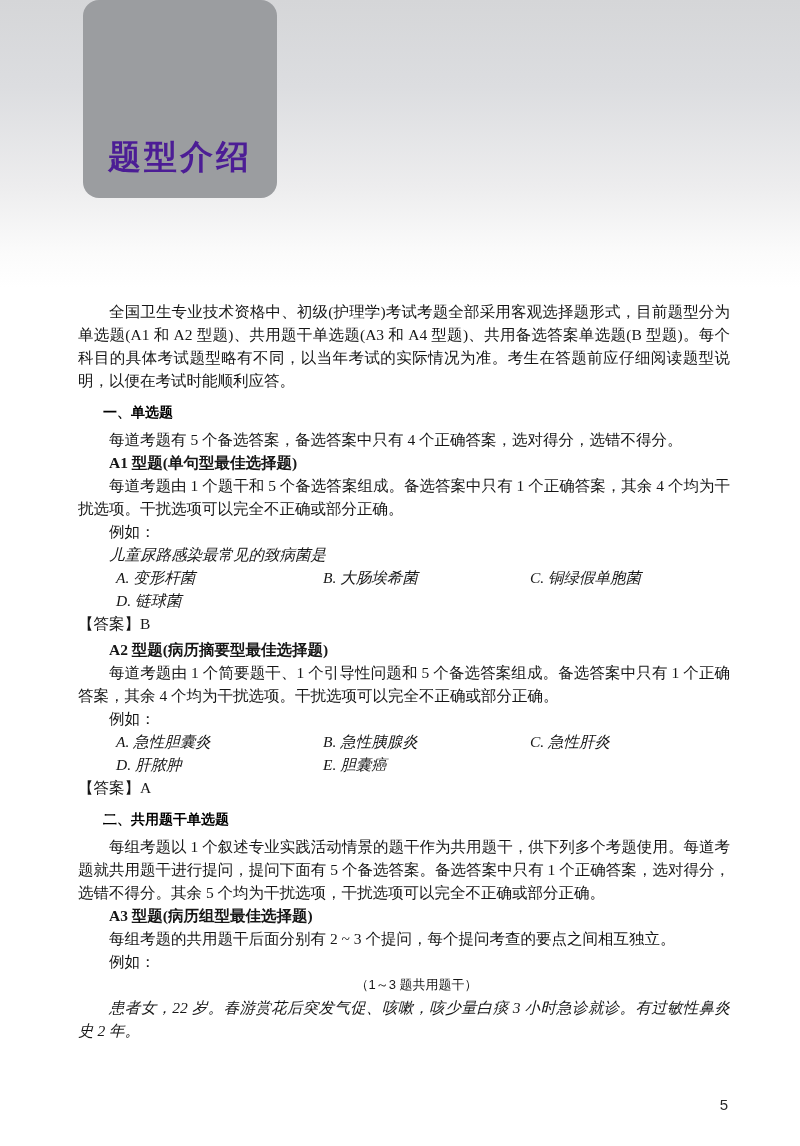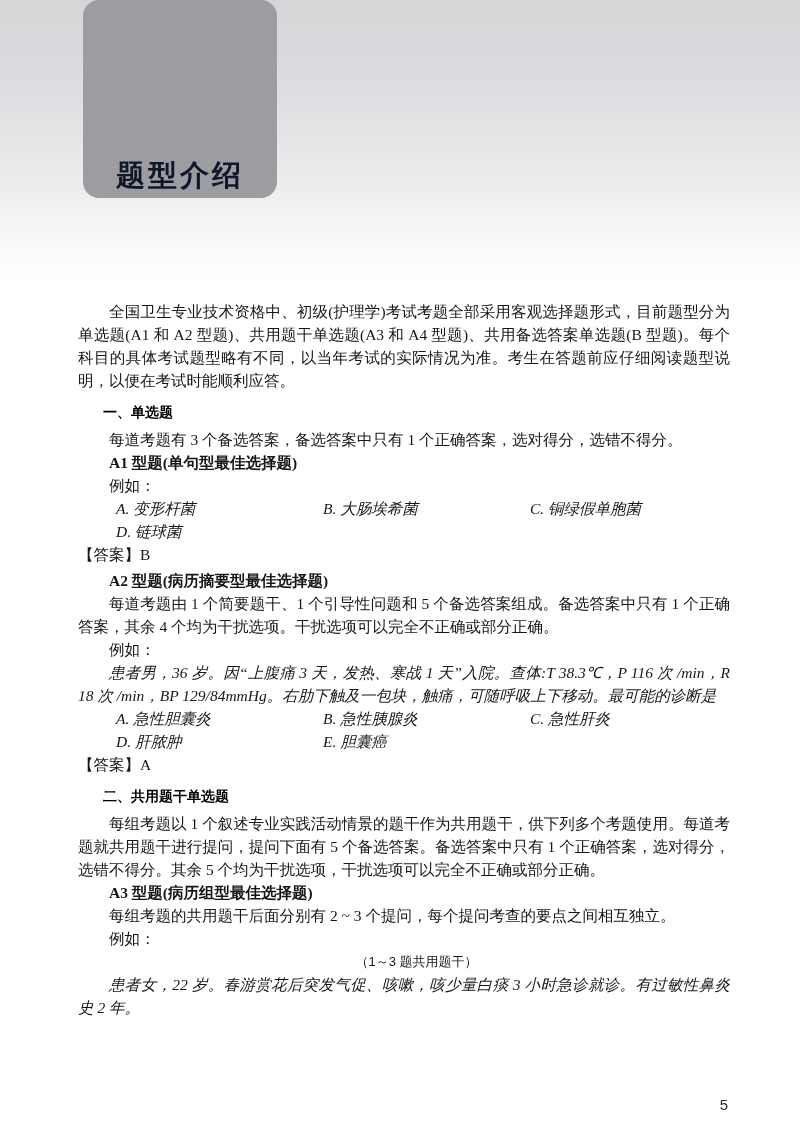--- a/index.html
+++ b/index.html
@@ -11,29 +11,29 @@
   .header-band {
     position:absolute; left:0; top:0; width:800px; height:288px;
     background:linear-gradient(180deg,#d5d6d8 0%,#dcdde0 30%,#ededee 65%,#fbfbfb 88%,#ffffff 100%);
   }
   .chapter-tab {
     position:absolute; left:83px; top:0; width:194px; height:198px;
     background:#9b9da0; border-radius:16px;
     display:flex; align-items:flex-end; justify-content:center;
   }
   .chapter-tab-title {
-    color:#0f172a; font-family:"Liberation Sans","DejaVu Sans",sans-serif;
-    font-weight:600; font-size:29px; letter-spacing:3px; padding-bottom:8px;
+    color:#4c1d95; font-family:"Liberation Sans","DejaVu Sans",sans-serif;
+    font-weight:600; font-size:33px; letter-spacing:3px; padding-bottom:25px;
     line-height:1;
   }
   .body-content {
     position:absolute; left:78px; top:300px; width:652px;
     font-size:15.5px; line-height:23px; text-align:justify; color:#161616;
   }
-  .para { margin:0;font-family:Liberation Serif, serif; }
+  .para { margin:0; }
   .indent { text-indent:31px; }
   .bold { font-weight:bold; }
   .kai { font-style:italic; }
   .mt { margin-top:3px; }
   h2.sec-heading {
     font-family:"Liberation Sans","DejaVu Sans",sans-serif;
     font-size:14px; font-weight:bold; color:#000000;
     margin:6px 0 2px 25px; line-height:28px; text-align:left; text-indent:0;
   }
   .opt-row { display:flex; padding-left:38px;align-items:center; }
@@ -59,39 +59,40 @@
     <div class="chapter-tab">
       <span class="chapter-tab-title">题型介绍</span>
     </div>
   </div>
 
   <div class="body-content">
 
     <p class="para indent">全国卫生专业技术资格中、初级(护理学)考试考题全部采用客观选择题形式，目前题型分为单选题(A1 和 A2 型题)、共用题干单选题(A3 和 A4 型题)、共用备选答案单选题(B 型题)。每个科目的具体考试题型略有不同，以当年考试的实际情况为准。考生在答题前应仔细阅读题型说明，以便在考试时能顺利应答。</p>
 
     <h2 class="sec-heading">一、单选题</h2>
-    <p class="para indent">每道考题有 3 个备选答案，备选答案中只有 1 个正确答案，选对得分，选错不得分。</p>
+    <p class="para indent">每道考题有 5 个备选答案，备选答案中只有 4 个正确答案，选对得分，选错不得分。</p>
 
     <p class="para indent bold">A1 型题(单句型最佳选择题)</p>
+    <p class="para indent">每道考题由 1 个题干和 5 个备选答案组成。备选答案中只有 1 个正确答案，其余 4 个均为干扰选项。干扰选项可以完全不正确或部分正确。</p>
     <p class="para indent">例如：</p>
+    <p class="para indent kai">儿童尿路感染最常见的致病菌是</p>
     <div class="opt-row kai">
       <span class="c1">A. 变形杆菌</span>
       <span class="c2">B. 大肠埃希菌</span>
       <span class="c3">C. 铜绿假单胞菌</span>
     </div>
     <div class="opt-row kai">
       <span class="c1">D. 链球菌</span>
       <span class="c3"></span>
     </div>
     <p class="para">【答案】B</p>
 
     <p class="para indent bold mt">A2 型题(病历摘要型最佳选择题)</p>
     <p class="para indent">每道考题由 1 个简要题干、1 个引导性问题和 5 个备选答案组成。备选答案中只有 1 个正确答案，其余 4 个均为干扰选项。干扰选项可以完全不正确或部分正确。</p>
     <p class="para indent">例如：</p>
-    <p class="para indent kai">患者男，36 岁。因“上腹痛 3 天，发热、寒战 1 天”入院。查体:T 38.3℃，P 116 次 /min，R 18 次 /min，BP 129/84mmHg。右肋下触及一包块，触痛，可随呼吸上下移动。最可能的诊断是</p>
     <div class="opt-row kai">
       <span class="c1">A. 急性胆囊炎</span>
       <span class="c2">B. 急性胰腺炎</span>
       <span class="c3">C. 急性肝炎</span>
     </div>
     <div class="opt-row kai">
       <span class="c1">D. 肝脓肿</span>
       <span class="c2">E. 胆囊癌</span>
       <span class="c3"></span>
     </div>

